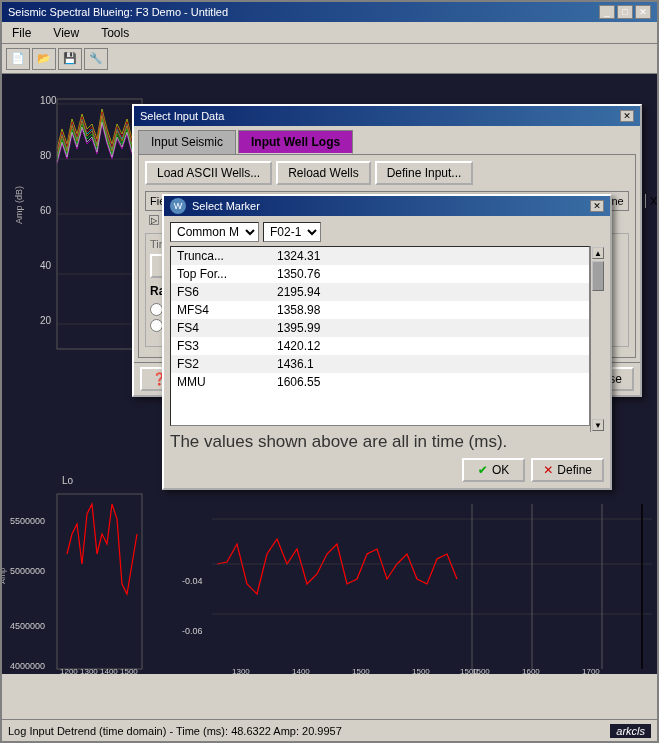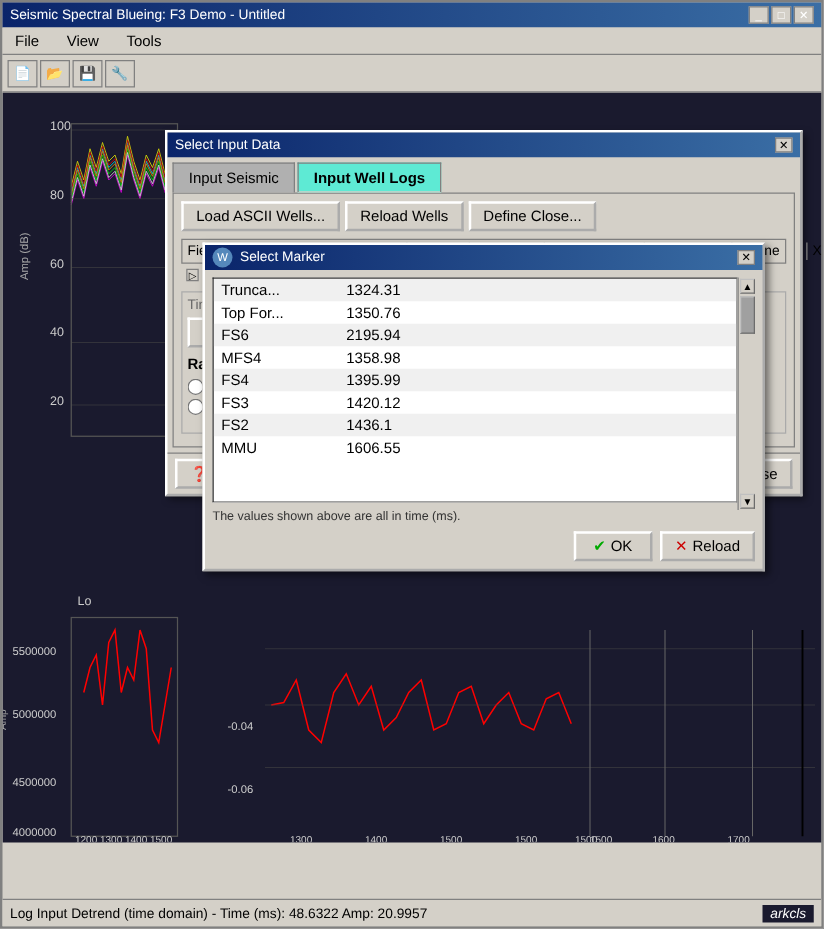--- a/index.html
+++ b/index.html
@@ -140,21 +140,21 @@
       padding: 4px 12px;
       background: #d4d0c8;
       border: 1px solid #808080;
       border-bottom: none;
       cursor: pointer;
       font-size: 12px;
       margin-right: 2px;
     }
 
     .tab.active {
-      background: #5eead4;
+      background: #a21caf;
       border-bottom: 1px solid #d4d0c8;
       font-weight: bold;
       z-index: 1;
     }
 
     .tab:not(.active) {
       background: #b0b0b0;
     }
 
     .dialog-content {
@@ -252,21 +252,21 @@
     .marker-list-row {
       display: grid;
       grid-template-columns: 100px 80px;
       padding: 2px 6px;
       font-size: 12px;
     }
 
     .marker-list-row:nth-child(odd) { background: #f0f0f0; }
 
     .marker-note {
-      font-size: 10px;
+      font-size: 17px;
       margin-bottom: 6px;
       color: #333;
     }
 
     .marker-buttons {
       display: flex;
       gap: 6px;
       justify-content: flex-end;
     }
 
@@ -505,21 +505,21 @@
       <div class="dialog-tabs">
         <div class="tab">Input Seismic</div>
         <div class="tab active">Input Well Logs</div>
       </div>
 
       <div class="dialog-content">
 
         <div class="dialog-buttons-row">
           <button class="btn">Load ASCII Wells...</button>
           <button class="btn">Reload Wells</button>
-          <button class="btn">Define Close...</button>
+          <button class="btn">Define Input...</button>
         </div>
 
         <div class="table-header">
           <div>Field/Wells/Logs</div>
           <div>Top</div>
           <div>Base</div>
           <div>Horz Time</div>
           <div>Horz Src</div>
           <div>In-Line</div>
           <div>X-I</div>
@@ -612,20 +612,28 @@
       <div class="marker-title-bar">
         <div style="display:flex;align-items:center;gap:6px;">
           <div style="width:16px;height:16px;background:#5588bb;border-radius:50%;display:inline-flex;align-items:center;justify-content:center;font-size:9px;color:white;">W</div>
           <span>Select Marker</span>
         </div>
         <div class="dialog-close-btn">✕</div>
       </div>
 
       <div class="marker-content">
 
+        <div class="marker-dropdown-row">
+          <select>
+            <option>Common M</option>
+          </select>
+          <select>
+            <option>F02-1</option>
+          </select>
+        </div>
 
         <div style="display:flex;">
           <div class="marker-list-container" style="flex:1;">
             <div class="marker-list-row">
               <span>Trunca...</span>
               <span>1324.31</span>
             </div>
             <div class="marker-list-row">
               <span>Top For...</span>
               <span>1350.76</span>
@@ -664,21 +672,21 @@
 
         <div class="marker-note">The values shown above are all in time (ms).</div>
 
         <div class="marker-buttons">
           <button class="btn-ok">
             <span style="color:#00aa00;">✔</span>
             <span> OK</span>
           </button>
           <button class="btn-cancel">
             <span style="color:#cc0000;">✕</span>
-            <span> Reload</span>
+            <span> Define</span>
           </button>
         </div>
       </div>
     </div>
 
   </div>
 
   <div class="status-bar">
     <span>Log Input Detrend (time domain)  -  Time (ms): 48.6322  Amp: 20.9957</span>
     <span class="arkcls-logo">

